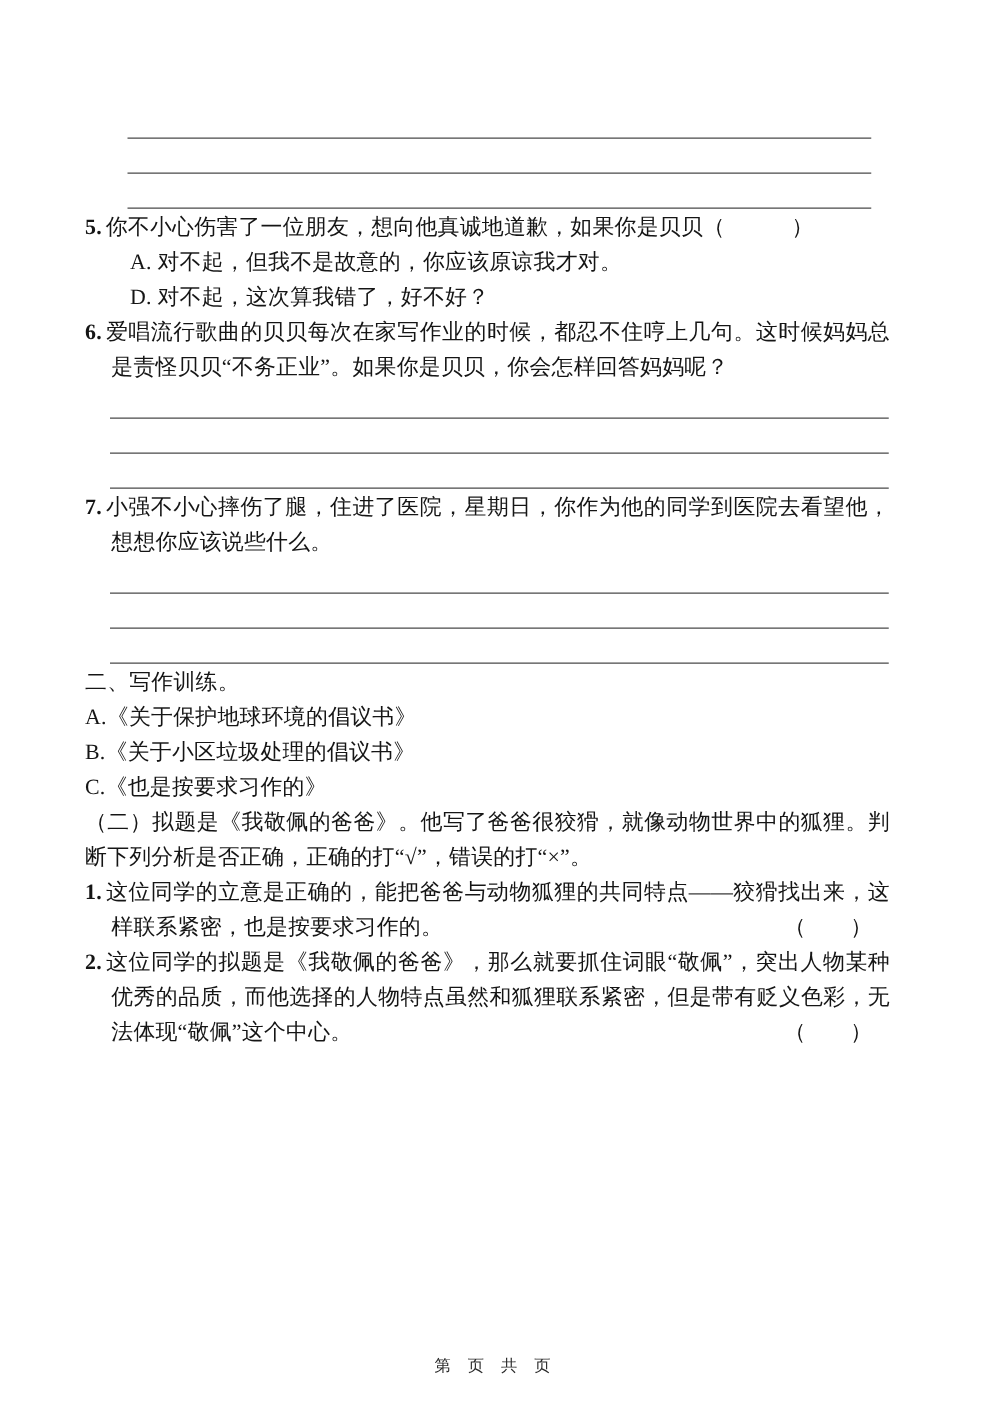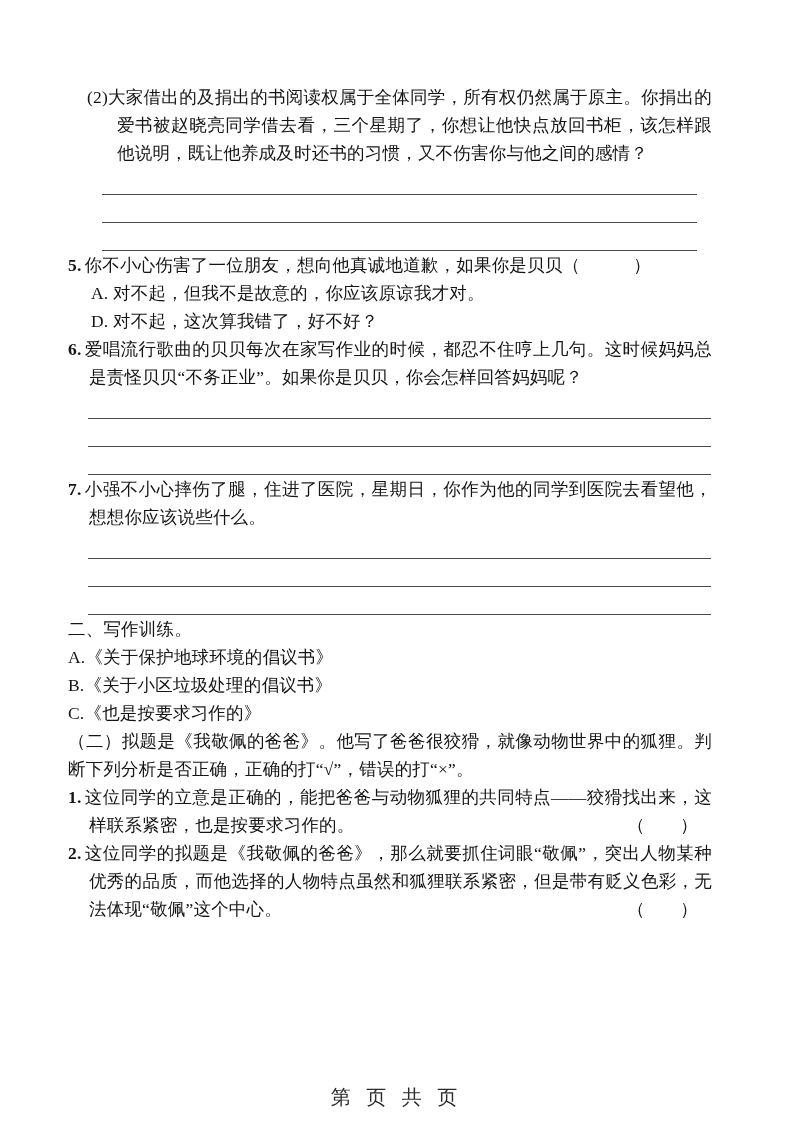--- a/index.html
+++ b/index.html
@@ -25,48 +25,45 @@
   .num { font-weight:bold; padding-right:3px; }
   .hang { padding-left:21px; text-indent:-21px; }
   .para2 { margin-left:19px; padding-left:30px; text-indent:-30px; }
   .blank {
     height:28px;
     box-sizing:border-box;
     border-bottom:1.6px solid #4a4a4a;
   }
   .blank.b-para2 { margin-left:34px; margin-right:15px; }
   .blank.b-q { margin-left:20px; margin-right:1px; }
-  .opt5 { margin-left:23px; }
+  .opt5 { margin-left:36px; }
   .sec-header { font-weight:normal; }
   .judge { padding-left:21px; text-indent:-21px; position:relative; }
   .jbracket {
     position:absolute;
     right:14px; bottom:0;
     text-indent:0;
     white-space:pre;
   }
   .footer {
     position:absolute;
     left:0; top:1084px; width:793px;
     text-align:center;
     font-family:"Liberation Sans","DejaVu Sans",sans-serif;
-    font-size:20px;
+    font-size:13px;
     letter-spacing:5px;
     color:#2a2a2a;
   }
 </style>
 </head>
 <body>
 
 <div class="page">
   <div class="content">
 
-    <div class="row para2">
-      <span>(2)</span><span>大家借出的及捐出的书阅读权属于全体同学，所有权仍然属于原主。你捐出的爱书被赵晓亮同学借去看，三个星期了，你想让他快点放回书柜，该怎样跟他说明，既让他养成及时还书的习惯，又不伤害你与他之间的感情？</span>
-    </div>
     <div class="blank b-para2"></div>
     <div class="blank b-para2"></div>
     <div class="blank b-para2"></div>
 
     <div class="row hang">
       <span class="num">5.</span><span>你不小心伤害了一位朋友，想向他真诚地道歉，如果你是贝贝</span><span>（　　　）</span>
     </div>
     <div class="row opt5">A. 对不起，但我不是故意的，你应该原谅我才对。</div>
     <div class="row opt5">D. 对不起，这次算我错了，好不好？</div>
 

